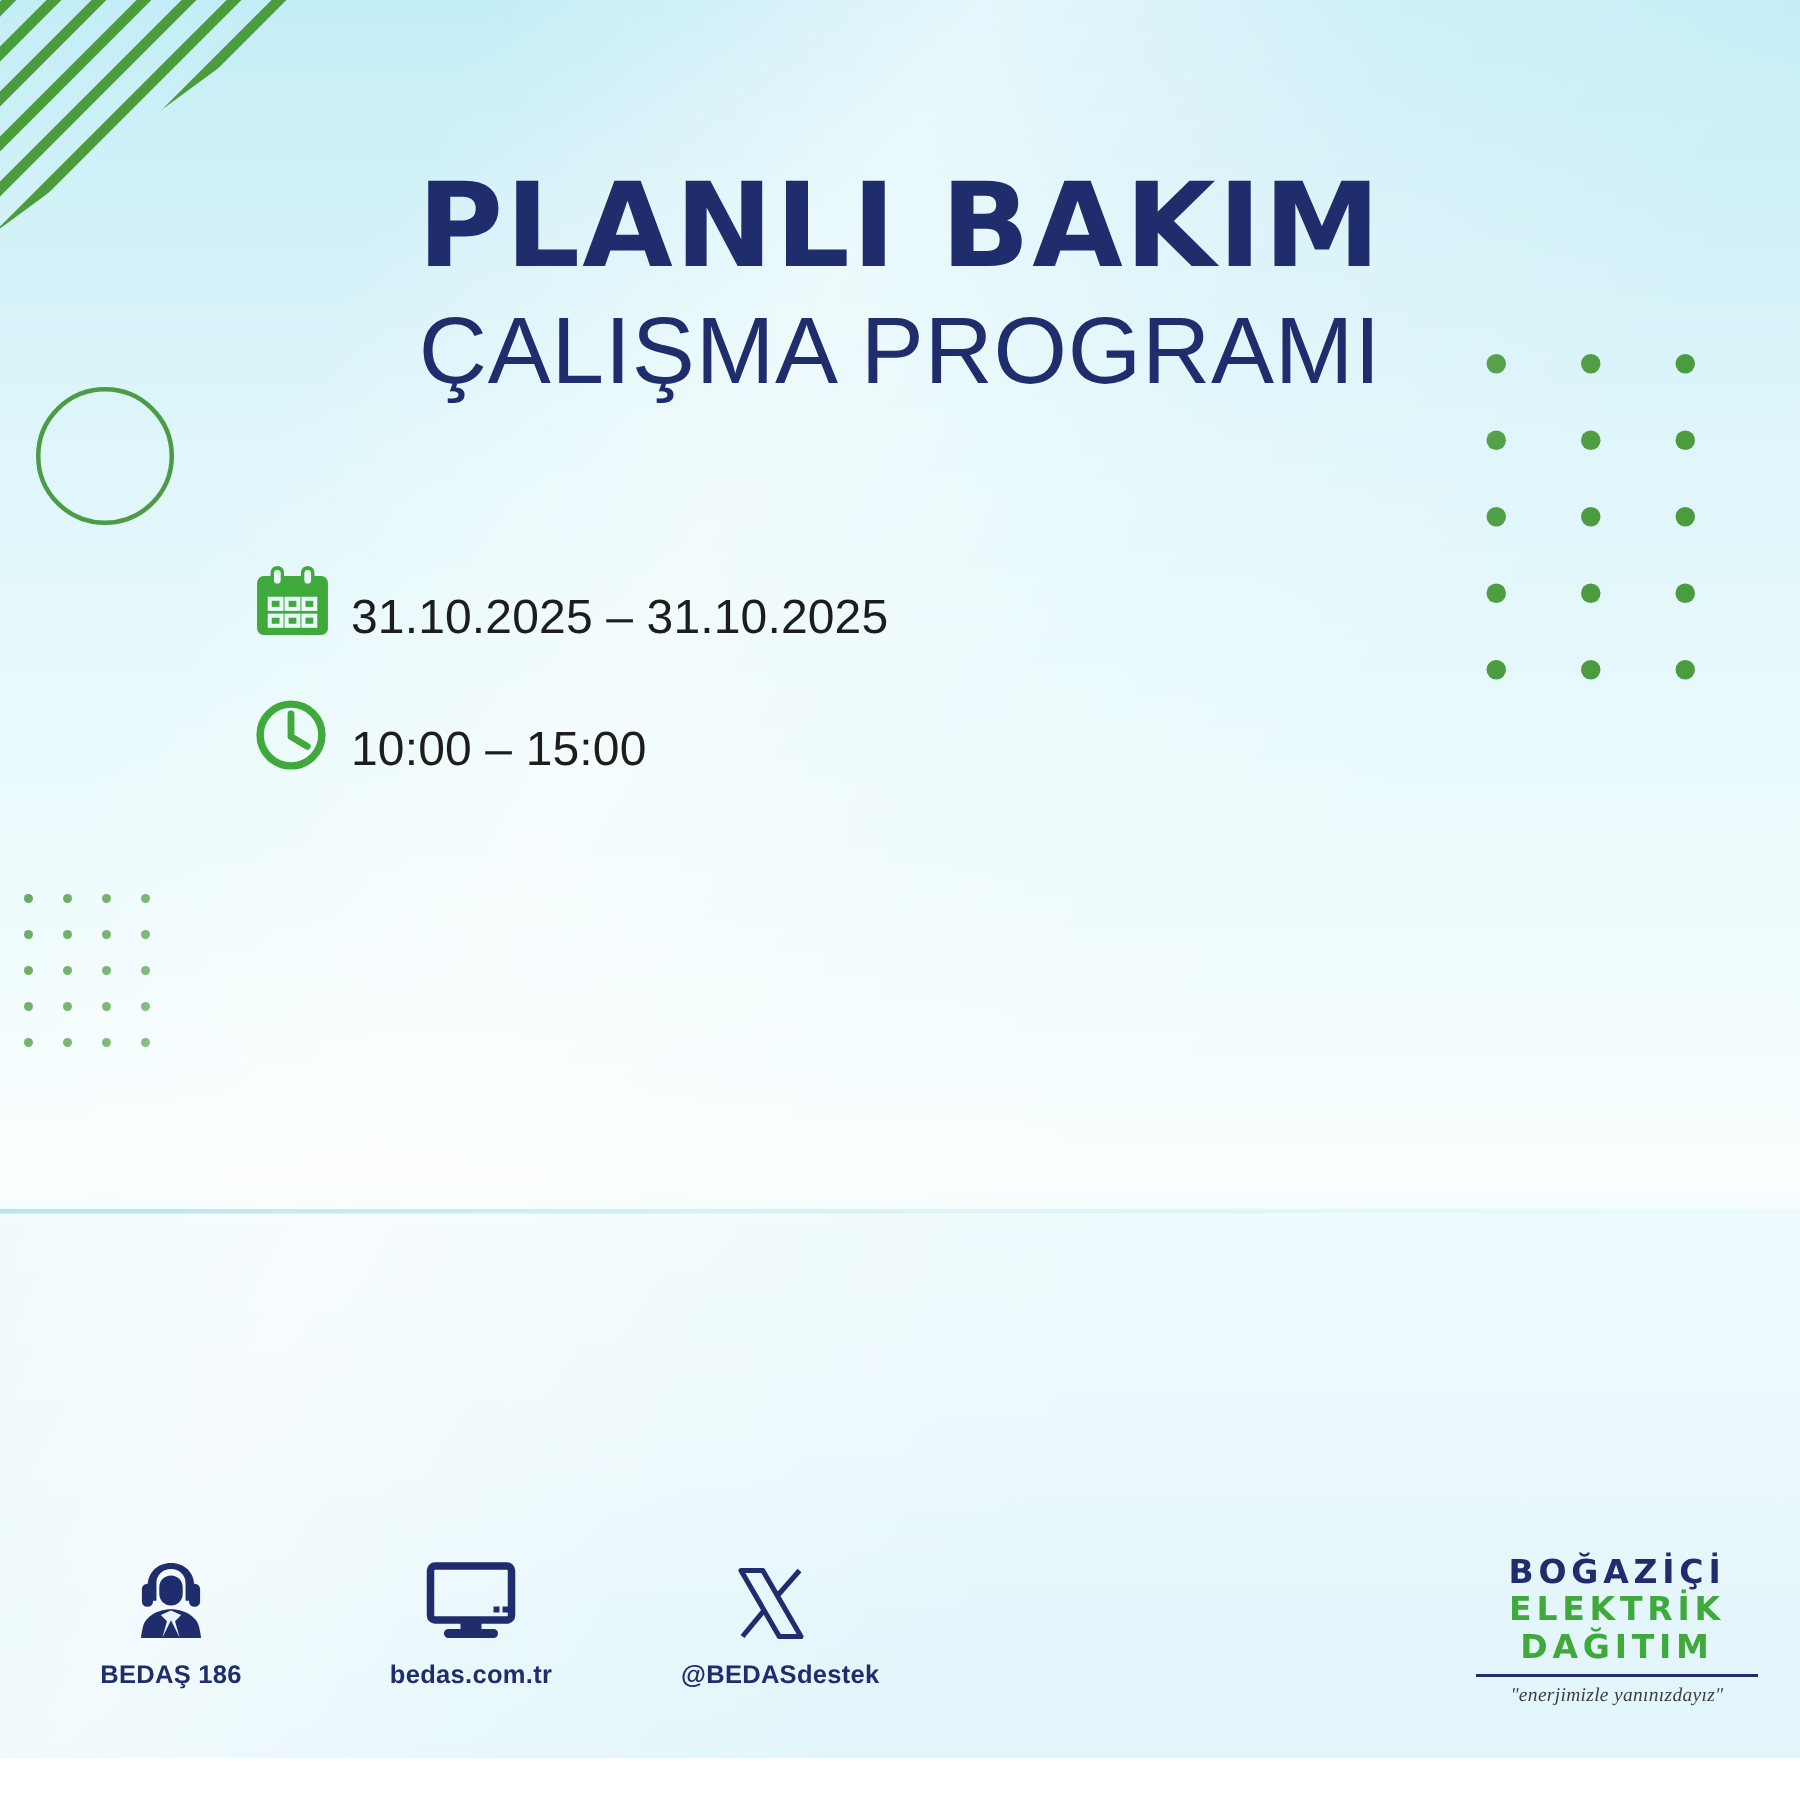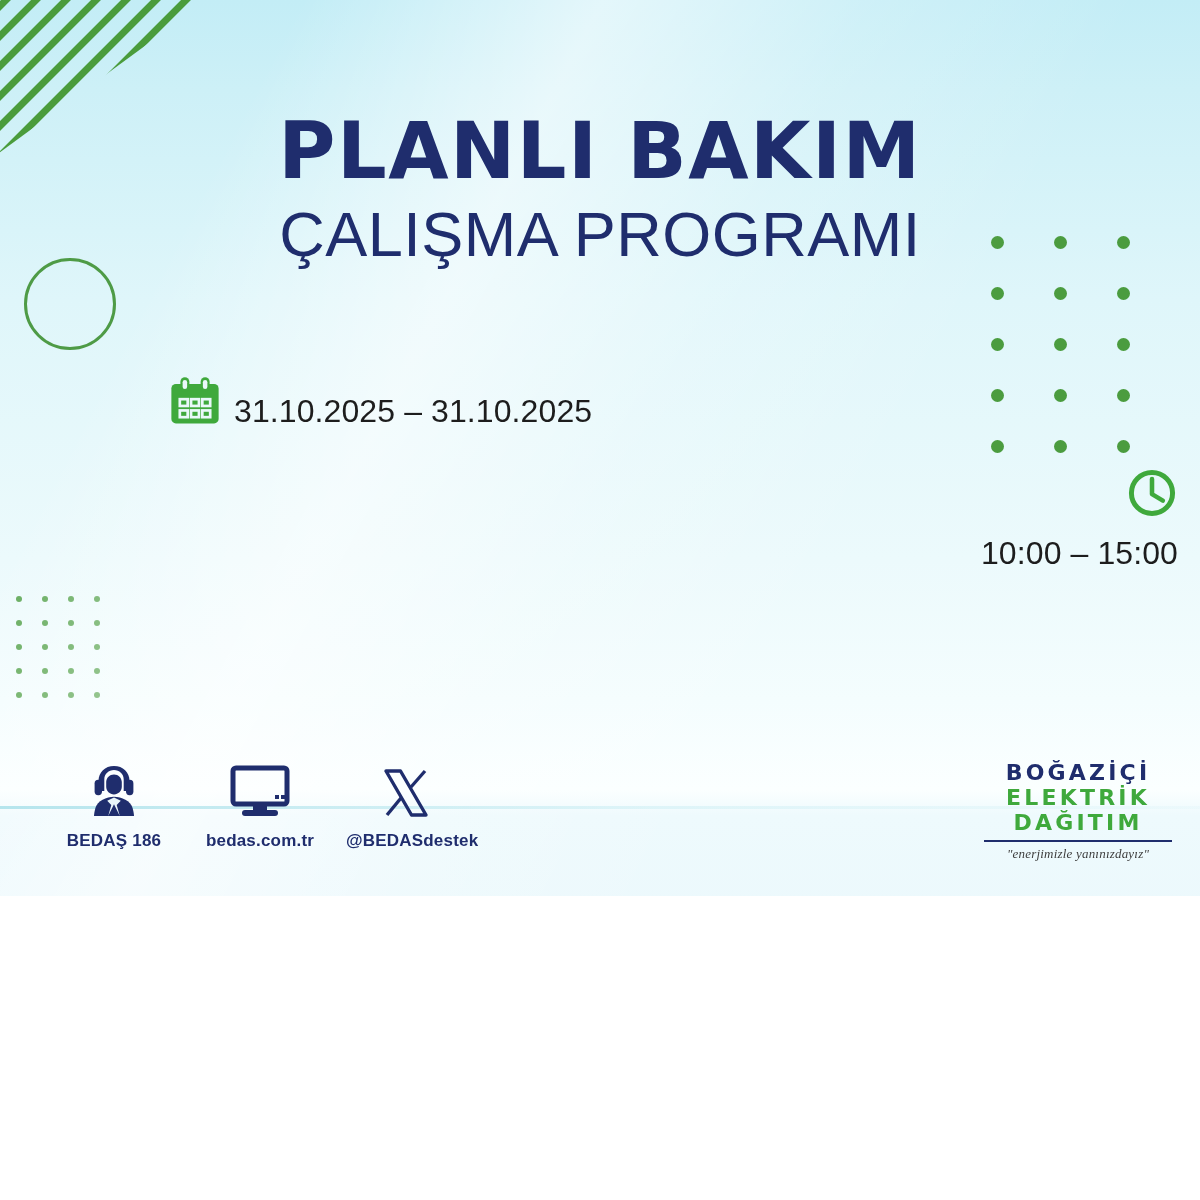--- a/index.html
+++ b/index.html
@@ -6,21 +6,21 @@
   * { margin:0; padding:0; box-sizing:border-box; }
 
   html, body {
     width:1200px; height:1200px;
     font-family:"Liberation Sans", sans-serif;
     overflow:hidden;
   }
 
   #poster {
     position:relative;
-    width:1200px; height:896px;
+    width:1200px; height:1172px;
     background:
       linear-gradient(180deg,
         #c3edf6 0px,
         #cdf0f7 90px,
         #dff6fa 300px,
         #ecfafc 560px,
         #f4fdfe 700px,
         #fbffff 790px,
         #eefafd 815px,
         #ebf8fc 960px,
@@ -108,27 +108,27 @@
     display:flex; align-items:center; justify-content:flex-start;
   }
   .row-text {
     font-size:32px;
     color:#1d1d1d;
     line-height:1.28;
     padding-top:7px;
     letter-spacing:.1px;
   }
   .row-date   { margin-bottom:28px; }
-  .row-time   { margin-bottom:28px;flex-direction:column; }
+  .row-time   { margin-bottom:28px; }
   .row-work   { margin-bottom:24px; }
   .row-place .row-text { padding-top:2px; }
 
   
   .footer { position:absolute; left:0; bottom:14px; width:1200px; height:130px; }
-  .channels { position:absolute; left:54px; top:4px; display:flex; gap:26px; }
+  .channels { position:absolute; left:54px; top:4px; display:flex; gap:80px; }
   .channel { width:120px; text-align:center; }
   .channel-ico { height:64px; display:flex; align-items:flex-end; justify-content:center; }
   .channel-label {
     margin-top:11px;
     font-size:17px; font-weight:bold; color:#1f2d6d;
     letter-spacing:.2px;
     white-space:nowrap;
   }
 
   .brand { position:absolute; right:22px; top:8px; text-align:center; width:200px; }

